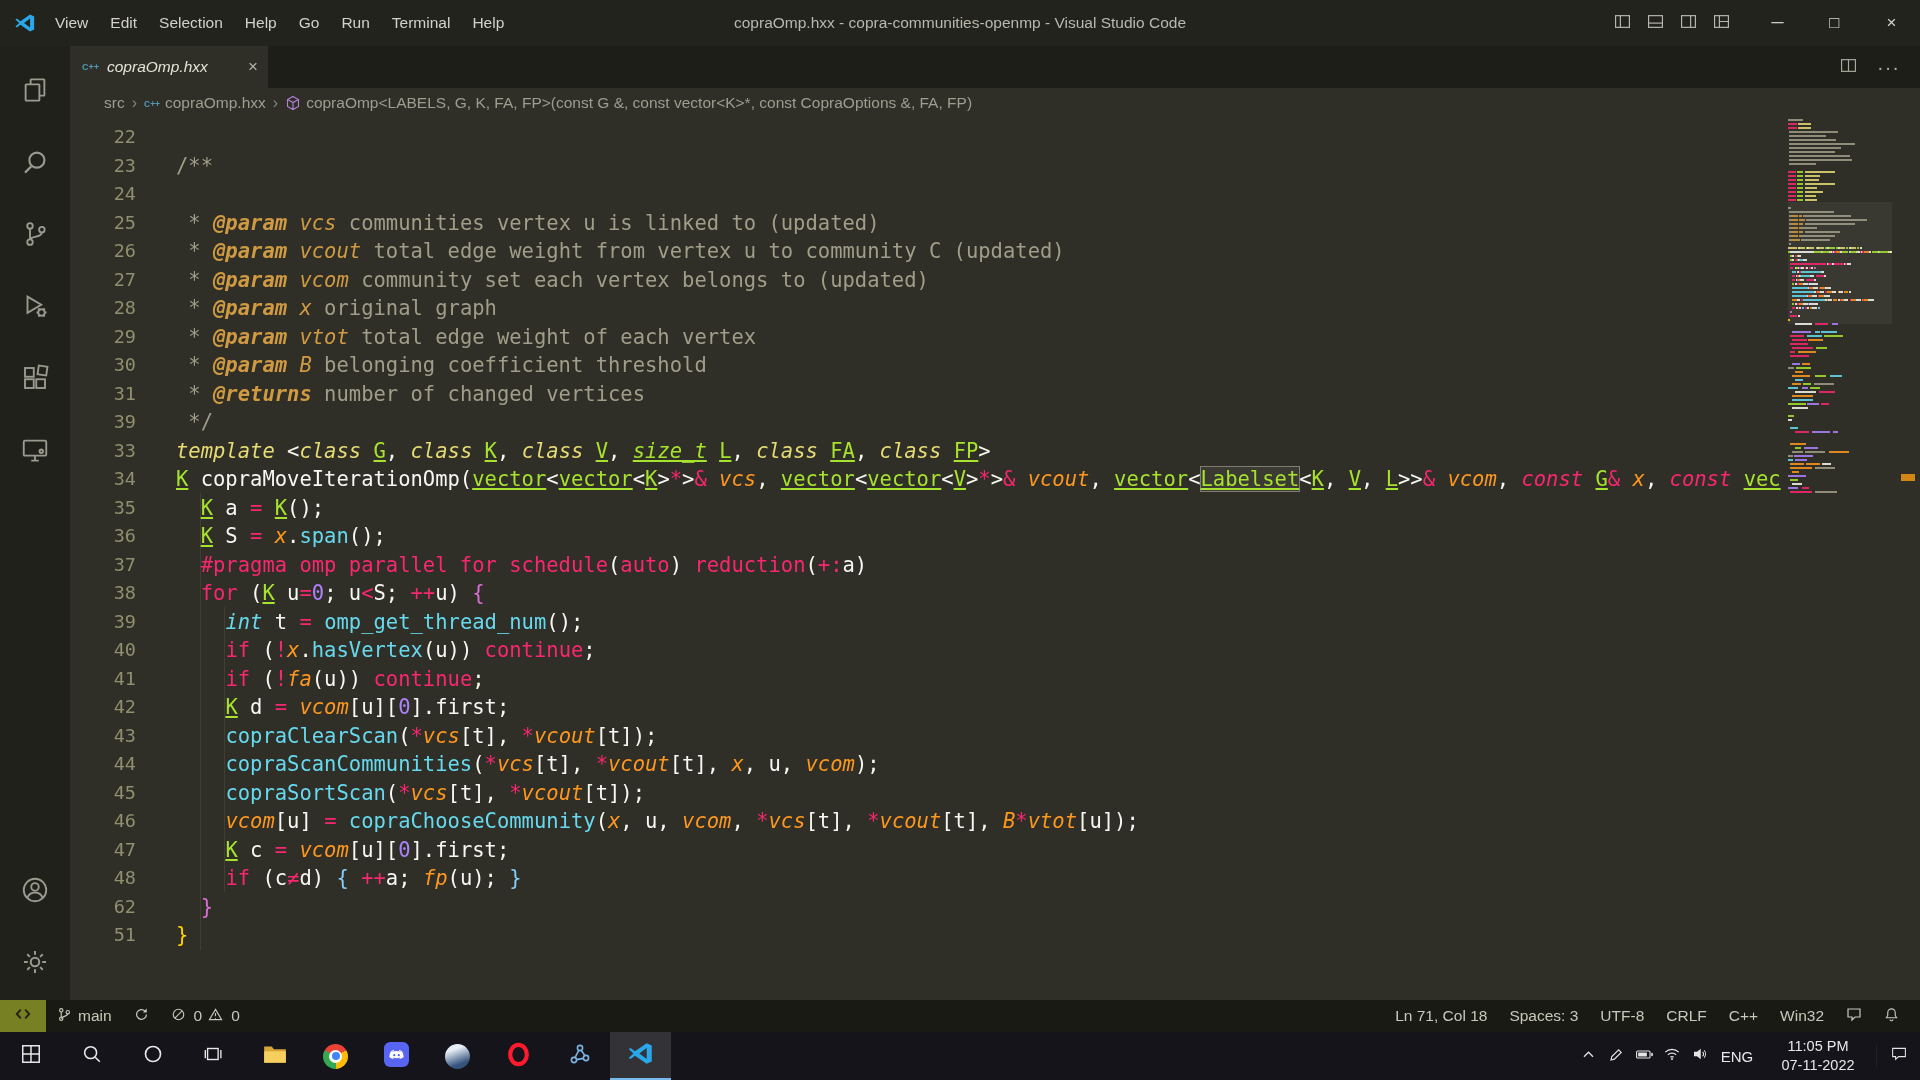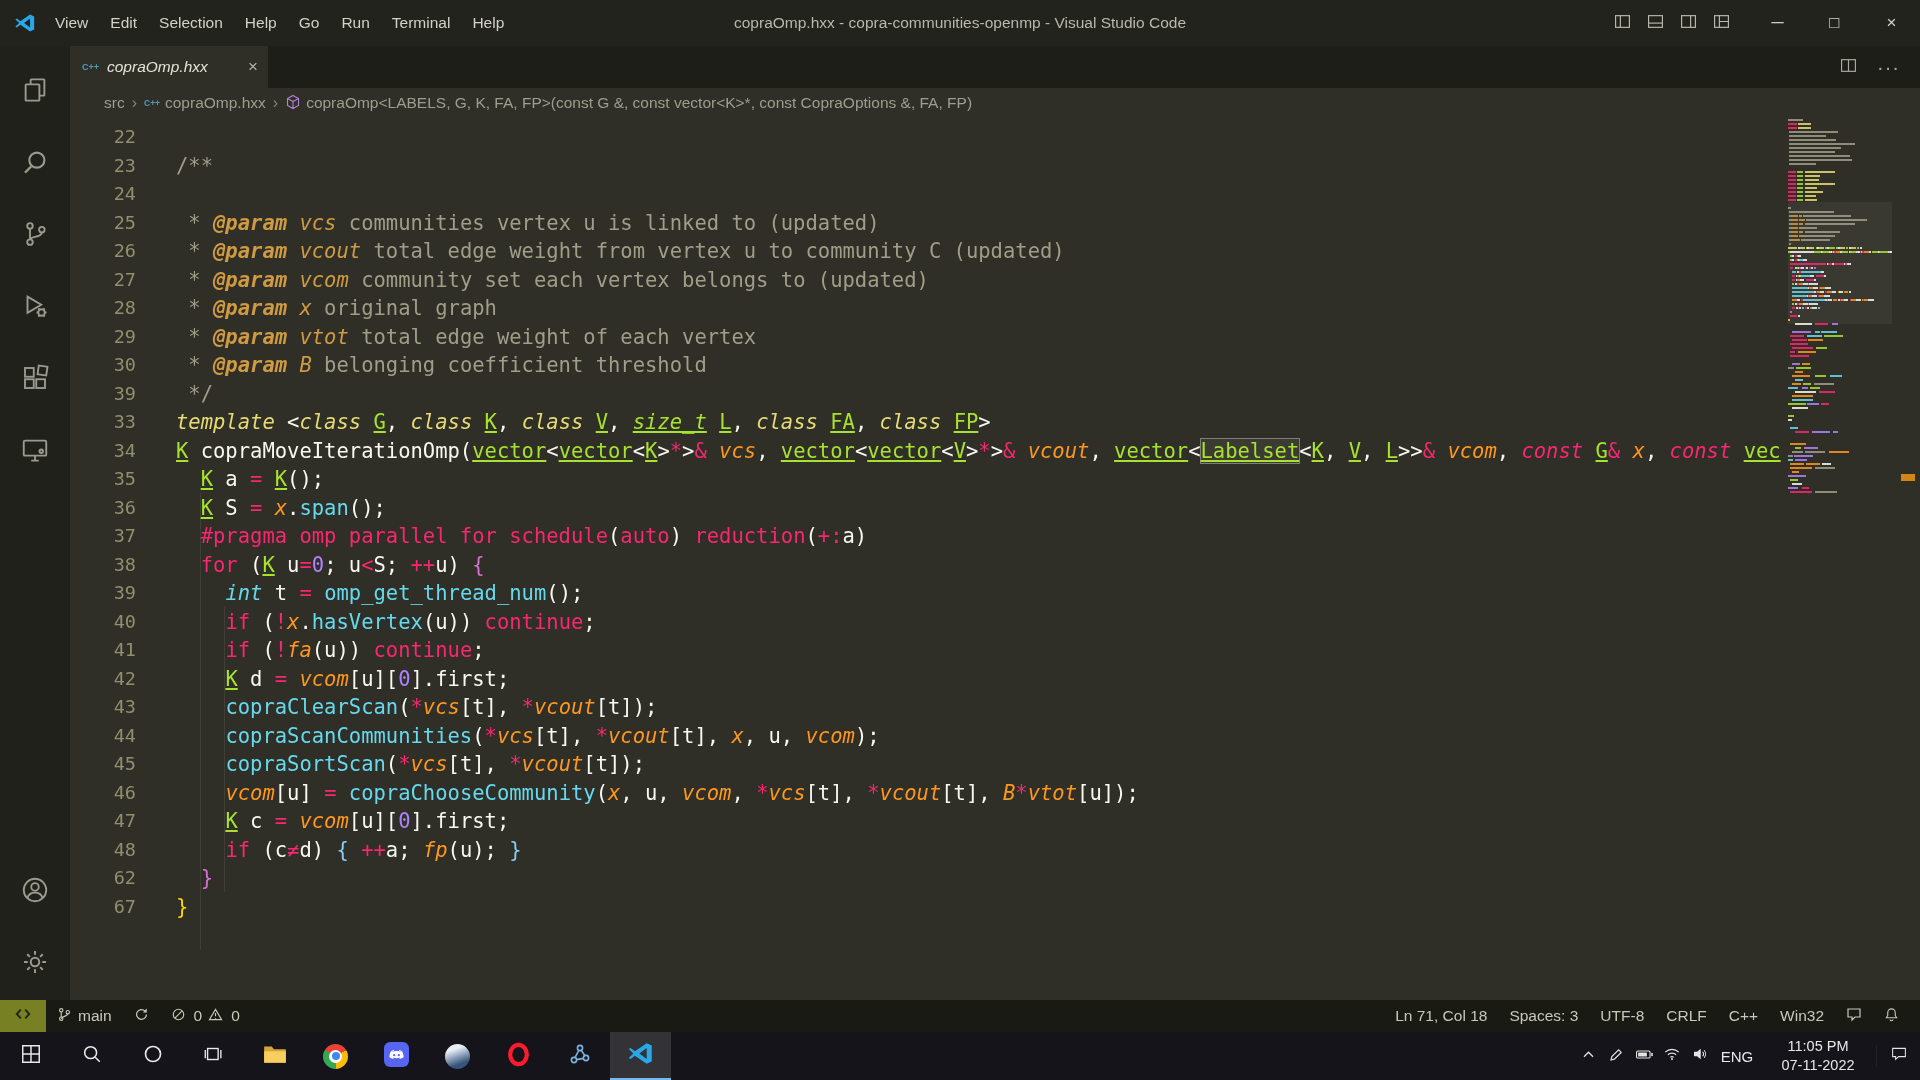--- a/index.html
+++ b/index.html
@@ -26,21 +26,21 @@
 
   .editor-col{ flex:1 1 auto; display:flex; flex-direction:column; min-width:0; }
   .tabstrip{ height:42px; background:#1e1e18; display:flex; flex:0 0 auto; align-items:stretch; }
   .tab{ width:198px; background:#2f2f27; display:flex; align-items:center; gap:8px; padding:0 10px 0 12px; }
   .tab-label{ font-style:italic; font-size:15.5px; color:#e3e3d6; }
   .tab-close{ margin-left:auto; color:#b3b3a6; font-size:17px; }
   .tab-actions{ margin-left:auto; display:flex; align-items:center; gap:20px; padding-right:20px; color:#a9a99d; }
   .more-glyph{ font-size:20px; letter-spacing:1px; color:#a9a99d; }
 
   .breadcrumb{ height:30px; background:#2f2f27; display:flex; align-items:center; gap:7px; padding-left:34px; font-size:15.5px; color:#9d9d90; flex:0 0 auto; white-space:nowrap; overflow:hidden;}
-  .bc-item{ display:inline-flex; gap:5px; }
+  .bc-item{ display:inline-flex; align-items:center; gap:5px; }
   .bc-sep{ color:#84847a; font-size:16px; }
 
   .editor{ flex:1 1 auto; position:relative; background:#2f2f27; min-height:0; }
   .code-lines{ position:absolute; left:0; top:0; right:132px; bottom:0; overflow:hidden; padding-top:5px; }
   .line{ display:flex; height:28.5px; line-height:28.5px; font-family:"DejaVu Sans Mono",monospace; font-size:20.5px; white-space:pre; }
   .ln{ flex:0 0 66px; text-align:right; color:#90906e; font-size:18.5px; }
   .lc{ padding-left:40px; white-space:pre; }
   .occurrence{ outline:1px solid rgba(205,205,190,.5); background:rgba(255,255,255,.06); }
   .indent-guide{ position:absolute; width:1px; background:rgba(232,232,215,.09); }
   .minimap{ position:absolute; top:0; right:28px; width:104px; bottom:0; overflow:hidden; }
@@ -252,39 +252,40 @@
         <div class="code-lines">
             <div class="line"><span class="ln">22</span><span class="lc"></span></div>
             <div class="line"><span class="ln">23</span><span class="lc"><span style="color: rgb(160, 157, 137);">/**</span></span></div>
             <div class="line"><span class="ln">24</span></div>
             <div class="line"><span class="ln">25</span><span class="lc"><span style="color: rgb(160, 157, 137);"> * </span><span style="color: rgb(207, 154, 66); font-style: italic; font-weight: bold;">@param</span><span style="color: rgb(160, 157, 137);"> </span><span style="color: rgb(207, 154, 66); font-style: italic;">vcs</span><span style="color: rgb(160, 157, 137);"> communities vertex u is linked to (updated)</span></span></div>
             <div class="line"><span class="ln">26</span><span class="lc"><span style="color: rgb(160, 157, 137);"> * </span><span style="color: rgb(207, 154, 66); font-style: italic; font-weight: bold;">@param</span><span style="color: rgb(160, 157, 137);"> </span><span style="color: rgb(207, 154, 66); font-style: italic;">vcout</span><span style="color: rgb(160, 157, 137);"> total edge weight from vertex u to community C (updated)</span></span></div>
             <div class="line"><span class="ln">27</span><span class="lc"><span style="color: rgb(160, 157, 137);"> * </span><span style="color: rgb(207, 154, 66); font-style: italic; font-weight: bold;">@param</span><span style="color: rgb(160, 157, 137);"> </span><span style="color: rgb(207, 154, 66); font-style: italic;">vcom</span><span style="color: rgb(160, 157, 137);"> community set each vertex belongs to (updated)</span></span></div>
             <div class="line"><span class="ln">28</span><span class="lc"><span style="color: rgb(160, 157, 137);"> * </span><span style="color: rgb(207, 154, 66); font-style: italic; font-weight: bold;">@param</span><span style="color: rgb(160, 157, 137);"> </span><span style="color: rgb(207, 154, 66); font-style: italic;">x</span><span style="color: rgb(160, 157, 137);"> original graph</span></span></div>
             <div class="line"><span class="ln">29</span><span class="lc"><span style="color: rgb(160, 157, 137);"> * </span><span style="color: rgb(207, 154, 66); font-style: italic; font-weight: bold;">@param</span><span style="color: rgb(160, 157, 137);"> </span><span style="color: rgb(207, 154, 66); font-style: italic;">vtot</span><span style="color: rgb(160, 157, 137);"> total edge weight of each vertex</span></span></div>
             <div class="line"><span class="ln">30</span><span class="lc"><span style="color: rgb(160, 157, 137);"> * </span><span style="color: rgb(207, 154, 66); font-style: italic; font-weight: bold;">@param</span><span style="color: rgb(160, 157, 137);"> </span><span style="color: rgb(207, 154, 66); font-style: italic;">B</span><span style="color: rgb(160, 157, 137);"> belonging coefficient threshold</span></span></div>
+            <div class="line"><span class="ln">31</span><span class="lc"><span style="color: rgb(160, 157, 137);"> * </span><span style="color: rgb(207, 154, 66); font-style: italic; font-weight: bold;">@returns</span><span style="color: rgb(160, 157, 137);"> number of changed vertices</span></span></div>
             <div class="line"><span class="ln">39</span><span class="lc"><span style="color: rgb(160, 157, 137);"> */</span></span></div>
             <div class="line"><span class="ln">33</span><span class="lc"><span style="color: rgb(230, 219, 116); font-style: italic;">template</span><span style="color: rgb(248, 248, 242);"> &lt;</span><span style="color: rgb(230, 219, 116); font-style: italic;">class</span><span style="color: rgb(248, 248, 242);"> </span><span style="color: rgb(166, 226, 46); text-decoration: underline;">G</span><span style="color: rgb(248, 248, 242);">, </span><span style="color: rgb(230, 219, 116); font-style: italic;">class</span><span style="color: rgb(248, 248, 242);"> </span><span style="color: rgb(166, 226, 46); text-decoration: underline;">K</span><span style="color: rgb(248, 248, 242);">, </span><span style="color: rgb(230, 219, 116); font-style: italic;">class</span><span style="color: rgb(248, 248, 242);"> </span><span style="color: rgb(166, 226, 46); text-decoration: underline;">V</span><span style="color: rgb(248, 248, 242);">, </span><span style="color: rgb(166, 226, 46); font-style: italic; text-decoration: underline;">size_t</span><span style="color: rgb(248, 248, 242);"> </span><span style="color: rgb(166, 226, 46); text-decoration: underline;">L</span><span style="color: rgb(248, 248, 242);">, </span><span style="color: rgb(230, 219, 116); font-style: italic;">class</span><span style="color: rgb(248, 248, 242);"> </span><span style="color: rgb(166, 226, 46); text-decoration: underline;">FA</span><span style="color: rgb(248, 248, 242);">, </span><span style="color: rgb(230, 219, 116); font-style: italic;">class</span><span style="color: rgb(248, 248, 242);"> </span><span style="color: rgb(166, 226, 46); text-decoration: underline;">FP</span><span style="color: rgb(248, 248, 242);">&gt;</span></span></div>
             <div class="line"><span class="ln">34</span><span class="lc"><span style="color: rgb(166, 226, 46); text-decoration: underline;">K</span><span style="color: rgb(248, 248, 242);"> copraMoveIterationOmp(</span><span style="color: rgb(166, 226, 46); text-decoration: underline;">vector</span><span style="color: rgb(248, 248, 242);">&lt;</span><span style="color: rgb(166, 226, 46); text-decoration: underline;">vector</span><span style="color: rgb(248, 248, 242);">&lt;</span><span style="color: rgb(166, 226, 46); text-decoration: underline;">K</span><span style="color: rgb(248, 248, 242);">&gt;</span><span style="color: rgb(249, 38, 114);">*</span><span style="color: rgb(248, 248, 242);">&gt;</span><span style="color: rgb(249, 38, 114);">&amp;</span><span style="color: rgb(248, 248, 242);"> </span><span style="color: rgb(253, 151, 31); font-style: italic;">vcs</span><span style="color: rgb(248, 248, 242);">, </span><span style="color: rgb(166, 226, 46); text-decoration: underline;">vector</span><span style="color: rgb(248, 248, 242);">&lt;</span><span style="color: rgb(166, 226, 46); text-decoration: underline;">vector</span><span style="color: rgb(248, 248, 242);">&lt;</span><span style="color: rgb(166, 226, 46); text-decoration: underline;">V</span><span style="color: rgb(248, 248, 242);">&gt;</span><span style="color: rgb(249, 38, 114);">*</span><span style="color: rgb(248, 248, 242);">&gt;</span><span style="color: rgb(249, 38, 114);">&amp;</span><span style="color: rgb(248, 248, 242);"> </span><span style="color: rgb(253, 151, 31); font-style: italic;">vcout</span><span style="color: rgb(248, 248, 242);">, </span><span style="color: rgb(166, 226, 46); text-decoration: underline;">vector</span><span style="color: rgb(248, 248, 242);">&lt;</span><span class="occurrence" style="color: rgb(166, 226, 46); text-decoration: underline;">Labelset</span><span style="color: rgb(248, 248, 242);">&lt;</span><span style="color: rgb(166, 226, 46); text-decoration: underline;">K</span><span style="color: rgb(248, 248, 242);">, </span><span style="color: rgb(166, 226, 46); text-decoration: underline;">V</span><span style="color: rgb(248, 248, 242);">, </span><span style="color: rgb(166, 226, 46); text-decoration: underline;">L</span><span style="color: rgb(248, 248, 242);">&gt;&gt;</span><span style="color: rgb(249, 38, 114);">&amp;</span><span style="color: rgb(248, 248, 242);"> </span><span style="color: rgb(253, 151, 31); font-style: italic;">vcom</span><span style="color: rgb(248, 248, 242);">, </span><span style="color: rgb(249, 38, 114); font-style: italic;">const</span><span style="color: rgb(248, 248, 242);"> </span><span style="color: rgb(166, 226, 46); text-decoration: underline;">G</span><span style="color: rgb(249, 38, 114);">&amp;</span><span style="color: rgb(248, 248, 242);"> </span><span style="color: rgb(253, 151, 31); font-style: italic;">x</span><span style="color: rgb(248, 248, 242);">, </span><span style="color: rgb(249, 38, 114); font-style: italic;">const</span><span style="color: rgb(248, 248, 242);"> </span><span style="color: rgb(166, 226, 46); text-decoration: underline;">vec</span></span></div>
             <div class="line"><span class="ln">35</span><span class="lc"><span style="color: rgb(248, 248, 242);">  </span><span style="color: rgb(166, 226, 46); text-decoration: underline;">K</span><span style="color: rgb(248, 248, 242);"> a </span><span style="color: rgb(249, 38, 114);">=</span><span style="color: rgb(248, 248, 242);"> </span><span style="color: rgb(166, 226, 46); text-decoration: underline;">K</span><span style="color: rgb(248, 248, 242);">();</span></span></div>
             <div class="line"><span class="ln">36</span><span class="lc"><span style="color: rgb(248, 248, 242);">  </span><span style="color: rgb(166, 226, 46); text-decoration: underline;">K</span><span style="color: rgb(248, 248, 242);"> S </span><span style="color: rgb(249, 38, 114);">=</span><span style="color: rgb(248, 248, 242);"> </span><span style="color: rgb(253, 151, 31); font-style: italic;">x</span><span style="color: rgb(248, 248, 242);">.</span><span style="color: rgb(102, 217, 239);">span</span><span style="color: rgb(248, 248, 242);">();</span></span></div>
             <div class="line"><span class="ln">37</span><span class="lc"><span style="color: rgb(248, 248, 242);">  </span><span style="color: rgb(249, 38, 114);">#pragma omp parallel for schedule</span><span style="color: rgb(248, 248, 242);">(</span><span style="color: rgb(249, 38, 114);">auto</span><span style="color: rgb(248, 248, 242);">)</span><span style="color: rgb(248, 248, 242);"> </span><span style="color: rgb(249, 38, 114);">reduction</span><span style="color: rgb(248, 248, 242);">(</span><span style="color: rgb(249, 38, 114);">+:</span><span style="color: rgb(248, 248, 242);">a</span><span style="color: rgb(248, 248, 242);">)</span></span></div>
             <div class="line"><span class="ln">38</span><span class="lc"><span style="color: rgb(248, 248, 242);">  </span><span style="color: rgb(249, 38, 114);">for</span><span style="color: rgb(248, 248, 242);"> (</span><span style="color: rgb(166, 226, 46); text-decoration: underline;">K</span><span style="color: rgb(248, 248, 242);"> u</span><span style="color: rgb(249, 38, 114);">=</span><span style="color: rgb(174, 129, 255);">0</span><span style="color: rgb(248, 248, 242);">; u</span><span style="color: rgb(249, 38, 114);">&lt;</span><span style="color: rgb(248, 248, 242);">S; </span><span style="color: rgb(249, 38, 114);">++</span><span style="color: rgb(248, 248, 242);">u) </span><span style="color: rgb(218, 112, 214);">{</span></span></div>
             <div class="line"><span class="ln">39</span><span class="lc"><span style="color: rgb(248, 248, 242);">    </span><span style="color: rgb(102, 217, 239); font-style: italic;">int</span><span style="color: rgb(248, 248, 242);"> t </span><span style="color: rgb(249, 38, 114);">=</span><span style="color: rgb(248, 248, 242);"> </span><span style="color: rgb(102, 217, 239);">omp_get_thread_num</span><span style="color: rgb(248, 248, 242);">();</span></span></div>
             <div class="line"><span class="ln">40</span><span class="lc"><span style="color: rgb(248, 248, 242);">    </span><span style="color: rgb(249, 38, 114);">if</span><span style="color: rgb(248, 248, 242);"> (</span><span style="color: rgb(249, 38, 114);">!</span><span style="color: rgb(253, 151, 31); font-style: italic;">x</span><span style="color: rgb(248, 248, 242);">.</span><span style="color: rgb(102, 217, 239);">hasVertex</span><span style="color: rgb(248, 248, 242);">(u)) </span><span style="color: rgb(249, 38, 114);">continue</span><span style="color: rgb(248, 248, 242);">;</span></span></div>
             <div class="line"><span class="ln">41</span><span class="lc"><span style="color: rgb(248, 248, 242);">    </span><span style="color: rgb(249, 38, 114);">if</span><span style="color: rgb(248, 248, 242);"> (</span><span style="color: rgb(249, 38, 114);">!</span><span style="color: rgb(253, 151, 31); font-style: italic;">fa</span><span style="color: rgb(248, 248, 242);">(u)) </span><span style="color: rgb(249, 38, 114);">continue</span><span style="color: rgb(248, 248, 242);">;</span></span></div>
             <div class="line"><span class="ln">42</span><span class="lc"><span style="color: rgb(248, 248, 242);">    </span><span style="color: rgb(166, 226, 46); text-decoration: underline;">K</span><span style="color: rgb(248, 248, 242);"> d </span><span style="color: rgb(249, 38, 114);">=</span><span style="color: rgb(248, 248, 242);"> </span><span style="color: rgb(253, 151, 31); font-style: italic;">vcom</span><span style="color: rgb(248, 248, 242);">[u][</span><span style="color: rgb(174, 129, 255);">0</span><span style="color: rgb(248, 248, 242);">].first;</span></span></div>
             <div class="line"><span class="ln">43</span><span class="lc"><span style="color: rgb(248, 248, 242);">    </span><span style="color: rgb(102, 217, 239);">copraClearScan</span><span style="color: rgb(248, 248, 242);">(</span><span style="color: rgb(249, 38, 114);">*</span><span style="color: rgb(253, 151, 31); font-style: italic;">vcs</span><span style="color: rgb(248, 248, 242);">[t], </span><span style="color: rgb(249, 38, 114);">*</span><span style="color: rgb(253, 151, 31); font-style: italic;">vcout</span><span style="color: rgb(248, 248, 242);">[t]);</span></span></div>
             <div class="line"><span class="ln">44</span><span class="lc"><span style="color: rgb(248, 248, 242);">    </span><span style="color: rgb(102, 217, 239);">copraScanCommunities</span><span style="color: rgb(248, 248, 242);">(</span><span style="color: rgb(249, 38, 114);">*</span><span style="color: rgb(253, 151, 31); font-style: italic;">vcs</span><span style="color: rgb(248, 248, 242);">[t], </span><span style="color: rgb(249, 38, 114);">*</span><span style="color: rgb(253, 151, 31); font-style: italic;">vcout</span><span style="color: rgb(248, 248, 242);">[t], </span><span style="color: rgb(253, 151, 31); font-style: italic;">x</span><span style="color: rgb(248, 248, 242);">, u, </span><span style="color: rgb(253, 151, 31); font-style: italic;">vcom</span><span style="color: rgb(248, 248, 242);">);</span></span></div>
             <div class="line"><span class="ln">45</span><span class="lc"><span style="color: rgb(248, 248, 242);">    </span><span style="color: rgb(102, 217, 239);">copraSortScan</span><span style="color: rgb(248, 248, 242);">(</span><span style="color: rgb(249, 38, 114);">*</span><span style="color: rgb(253, 151, 31); font-style: italic;">vcs</span><span style="color: rgb(248, 248, 242);">[t], </span><span style="color: rgb(249, 38, 114);">*</span><span style="color: rgb(253, 151, 31); font-style: italic;">vcout</span><span style="color: rgb(248, 248, 242);">[t]);</span></span></div>
             <div class="line"><span class="ln">46</span><span class="lc"><span style="color: rgb(248, 248, 242);">    </span><span style="color: rgb(253, 151, 31); font-style: italic;">vcom</span><span style="color: rgb(248, 248, 242);">[u] </span><span style="color: rgb(249, 38, 114);">=</span><span style="color: rgb(248, 248, 242);"> </span><span style="color: rgb(102, 217, 239);">copraChooseCommunity</span><span style="color: rgb(248, 248, 242);">(</span><span style="color: rgb(253, 151, 31); font-style: italic;">x</span><span style="color: rgb(248, 248, 242);">, u, </span><span style="color: rgb(253, 151, 31); font-style: italic;">vcom</span><span style="color: rgb(248, 248, 242);">, </span><span style="color: rgb(249, 38, 114);">*</span><span style="color: rgb(253, 151, 31); font-style: italic;">vcs</span><span style="color: rgb(248, 248, 242);">[t], </span><span style="color: rgb(249, 38, 114);">*</span><span style="color: rgb(253, 151, 31); font-style: italic;">vcout</span><span style="color: rgb(248, 248, 242);">[t], </span><span style="color: rgb(253, 151, 31); font-style: italic;">B</span><span style="color: rgb(249, 38, 114);">*</span><span style="color: rgb(253, 151, 31); font-style: italic;">vtot</span><span style="color: rgb(248, 248, 242);">[u]);</span></span></div>
             <div class="line"><span class="ln">47</span><span class="lc"><span style="color: rgb(248, 248, 242);">    </span><span style="color: rgb(166, 226, 46); text-decoration: underline;">K</span><span style="color: rgb(248, 248, 242);"> c </span><span style="color: rgb(249, 38, 114);">=</span><span style="color: rgb(248, 248, 242);"> </span><span style="color: rgb(253, 151, 31); font-style: italic;">vcom</span><span style="color: rgb(248, 248, 242);">[u][</span><span style="color: rgb(174, 129, 255);">0</span><span style="color: rgb(248, 248, 242);">].first;</span></span></div>
             <div class="line"><span class="ln">48</span><span class="lc"><span style="color: rgb(248, 248, 242);">    </span><span style="color: rgb(249, 38, 114);">if</span><span style="color: rgb(248, 248, 242);"> (c</span><span style="color: rgb(249, 38, 114);">≠</span><span style="color: rgb(248, 248, 242);">d) </span><span style="color: rgb(135, 206, 250);">{</span><span style="color: rgb(248, 248, 242);"> </span><span style="color: rgb(249, 38, 114);">++</span><span style="color: rgb(248, 248, 242);">a; </span><span style="color: rgb(253, 151, 31); font-style: italic;">fp</span><span style="color: rgb(248, 248, 242);">(u); </span><span style="color: rgb(135, 206, 250);">}</span></span></div>
             <div class="line"><span class="ln">62</span><span class="lc"><span style="color: rgb(248, 248, 242);">  </span><span style="color: rgb(218, 112, 214);">}</span></span></div>
-            <div class="line"><span class="ln">67</span><span class="lc"><span style="color: rgb(255, 215, 0);">}</span></span></div>
+            <div class="line"><span class="ln">51</span><span class="lc"><span style="color: rgb(255, 215, 0);">}</span></span></div>
           </div>
         <div class="indent-guide" style="left:130px; top:375px; height:457px;"></div>
         <div class="indent-guide" style="left:154px; top:489px; height:285px;"></div>
         <div class="minimap">
           <div class="mm-slider"></div>
         <div style="position: absolute; top: 1px; left: 0px; width: 15.4px; height: 2px; background: rgb(160, 157, 137); opacity: 0.85;"></div>
             <div style="position: absolute; top: 5px; left: 0px; width: 8.8px; height: 2px; background: rgb(249, 38, 114); opacity: 0.85;"></div>
             <div style="position: absolute; top: 5px; left: 9.9px; width: 13.2px; height: 2px; background: rgb(230, 219, 116); opacity: 0.85;"></div>
             <div style="position: absolute; top: 9px; left: 0px; width: 8.8px; height: 2px; background: rgb(249, 38, 114); opacity: 0.85;"></div>
             <div style="position: absolute; top: 9px; left: 9.9px; width: 13.2px; height: 2px; background: rgb(230, 219, 116); opacity: 0.85;"></div>

